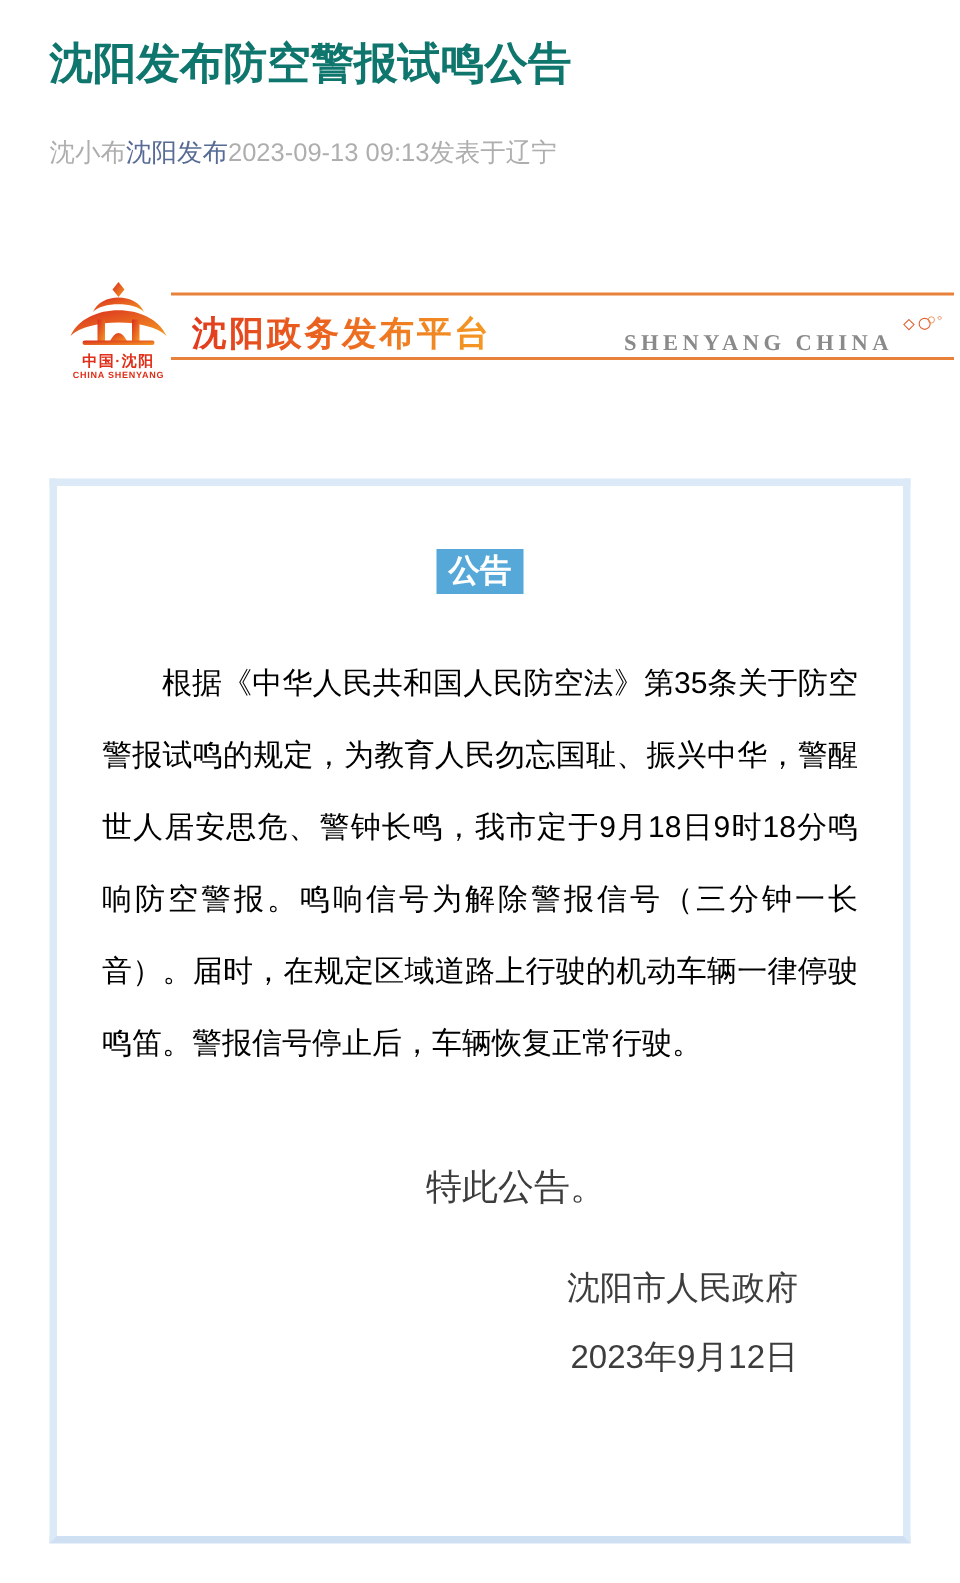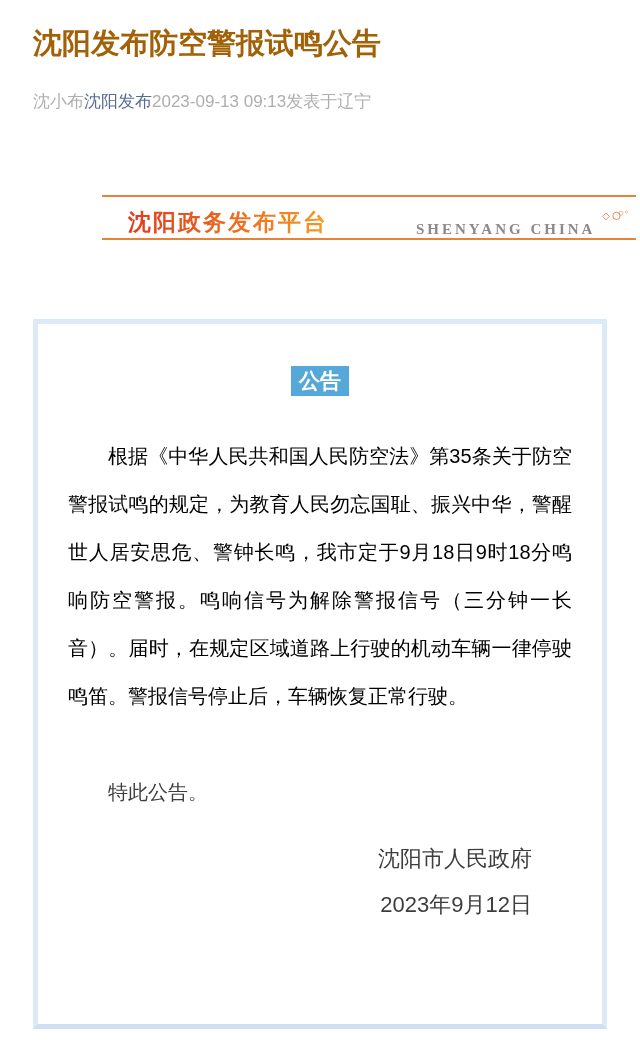--- a/index.html
+++ b/index.html
@@ -10,21 +10,21 @@
     font-family:"Liberation Sans","DejaVu Sans",sans-serif;
     position:relative;
   }
 
   
   .title {
     margin:24px 33px 0 33px;
     font-size:29px;
     line-height:38px;
     font-weight:700;
-    color:#a16207;
+    color:#0f766e;
   }
   .byline {
     margin:28px 33px 0 33px;
     font-size:17px;
     line-height:24px;
     display:flex;
     align-items:baseline;
     white-space:nowrap;
   }
   .byline .muted { color:#aeaeae; }
@@ -122,24 +122,25 @@
   .notice-text {
     margin-top:36px;
     font-size:20px;
     line-height:48px;
     color:#000000;
     text-align:justify;
     text-indent:2em;
   }
   .closing {
     margin-top:48px;
-    font-size:20px;
+    font-size:24px;
     line-height:48px;
     color:#3d3d3d;
     text-indent:2em;
+    text-align:center;
   }
   .signature {
     margin-top:20px;
     margin-right:40px;
     text-align:right;
     font-size:22px;
     line-height:46px;
     color:#3d3d3d;
   }
 </style>
@@ -159,20 +160,39 @@
   <div class="band">
     <span class="platform-cn">沈阳政务发布平台</span>
     <span class="platform-en">SHENYANG CHINA</span>
     <svg class="deco" width="140" height="45" viewBox="0 0 140 45">
       <polygon points="42,13 55,26 42,39 29,26" fill="none" stroke="#e0622f" stroke-width="2.6"></polygon>
       <circle cx="82" cy="24" r="14" fill="none" stroke="#e0622f" stroke-width="2.8"></circle>
       <circle cx="99" cy="14" r="8" fill="none" stroke="#e8823a" stroke-width="2"></circle>
       <polygon points="120,4 125,9 120,14 115,9" fill="none" stroke="#e0622f" stroke-width="1.8"></polygon>
     </svg>
   </div>
+  <div class="logo">
+    <svg width="66" height="44" viewBox="0 0 66 44">
+      <defs>
+        <linearGradient id="lg" x1="0" y1="0" x2="1" y2="1">
+          <stop offset="0" stop-color="#d92b1f"></stop>
+          <stop offset="1" stop-color="#f59a23"></stop>
+        </linearGradient>
+      </defs>
+      <polygon points="33,1 37,6 33,11 29,6" fill="url(#lg)"></polygon>
+      <path d="M16,21 C21,8 45,8 50,21 C44,14 22,14 16,21 Z" fill="url(#lg)"></path>
+      <path d="M1,37 C11,14 55,14 65,37 C53,25 13,25 1,37 Z" fill="url(#lg)"></path>
+      <rect x="19" y="26" width="5" height="15" fill="url(#lg)"></rect>
+      <rect x="42" y="26" width="5" height="15" fill="url(#lg)"></rect>
+      <path d="M27,41 Q33,29 39,41 Z" fill="url(#lg)"></path>
+      <rect x="9" y="40" width="48" height="3" rx="1.5" fill="url(#lg)"></rect>
+    </svg>
+    <div class="logo-cn">中国·沈阳</div>
+    <div class="logo-en">CHINA SHENYANG</div>
+  </div>
 </div>
 
 <div class="notice-box">
   <div class="badge-row">
     <span class="badge">公告</span>
   </div>
   <p class="notice-text">根据《中华人民共和国人民防空法》第35条关于防空警报试鸣的规定，为教育人民勿忘国耻、振兴中华，警醒世人居安思危、警钟长鸣，我市定于9月18日9时18分鸣响防空警报。鸣响信号为解除警报信号（三分钟一长音）。届时，在规定区域道路上行驶的机动车辆一律停驶鸣笛。警报信号停止后，车辆恢复正常行驶。</p>
   <p class="closing">特此公告。</p>
   <div class="signature">
     <div>沈阳市人民政府</div>

